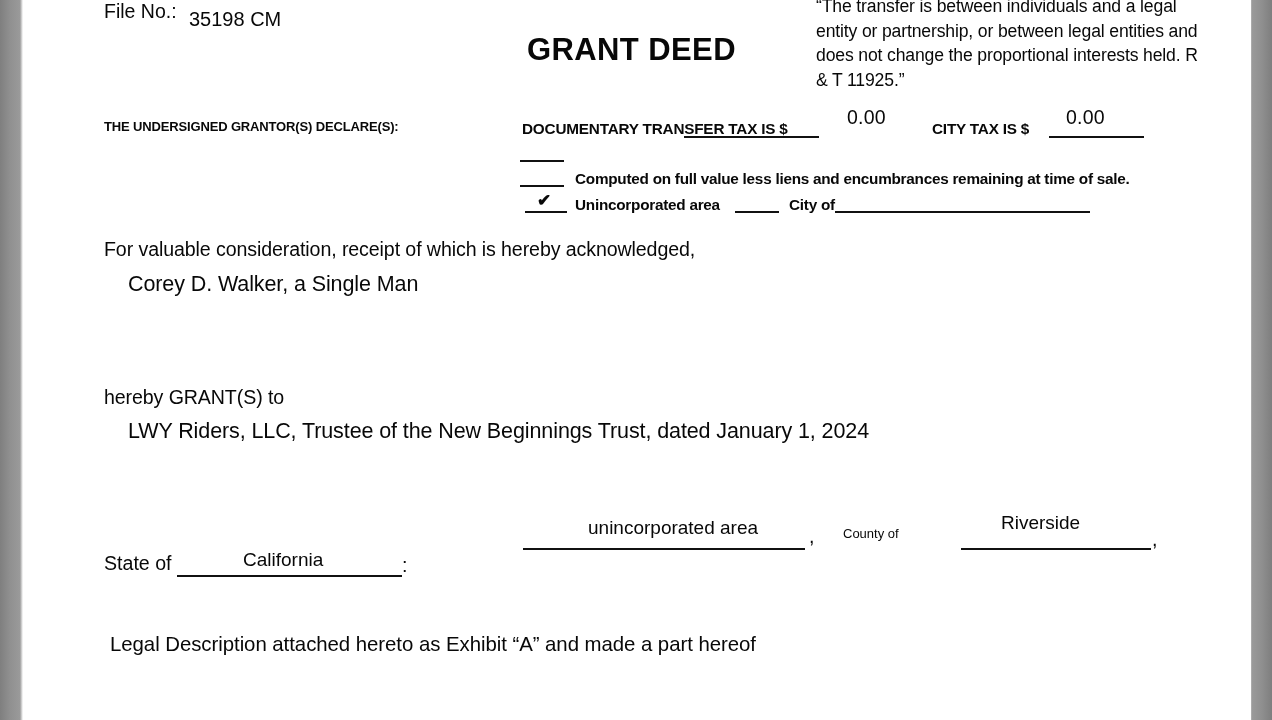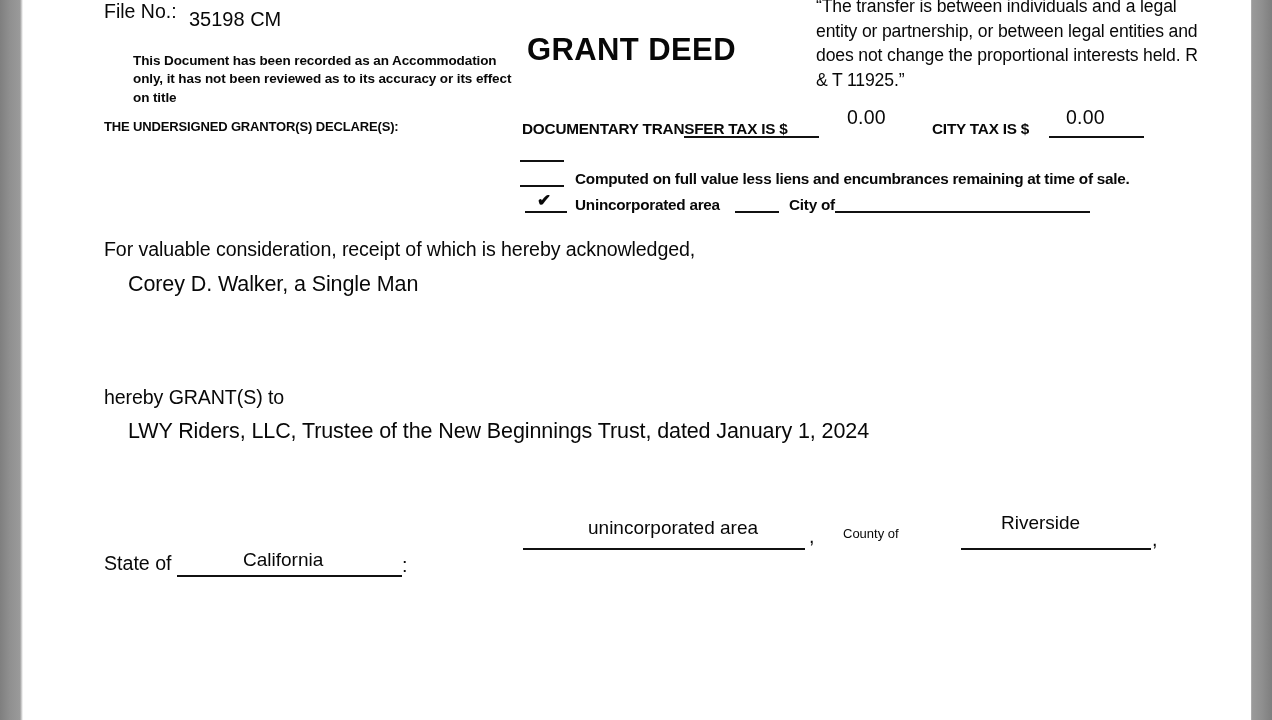--- a/index.html
+++ b/index.html
@@ -218,21 +218,20 @@
 </style>
 </head>
 <body>
 
 <div id="scan-viewport">
   <div id="page-sheet">
 
     <div class="abs" id="file-no-label">File No.:</div>
     <div class="abs" id="file-no-value">35198 CM</div>
 
-    <div class="wrapblk" id="accommodation-note">This Document has been recorded as an Accommodation only, it has not been reviewed as to its accuracy or its effect on title</div>
 
     <div class="abs" id="undersigned-declare">THE UNDERSIGNED GRANTOR(S) DECLARE(S):</div>
 
     <div class="abs" id="deed-title">GRANT DEED</div>
 
     <div class="wrapblk" id="transfer-quote">“The transfer is between individuals and a legal entity or partnership, or between legal entities and does not change the proportional interests held. R &amp; T 11925.”</div>
 
     <div class="abs tax-line" id="doc-tax-label">DOCUMENTARY TRANSFER TAX IS $</div>
     <div id="doc-tax-rule"></div>
     <div class="abs" id="doc-tax-value">0.00</div>
@@ -269,16 +268,17 @@
     <div class="abs" id="county-label">County of</div>
     <div id="county-blank"></div>
     <div class="abs" id="county-value">Riverside</div>
     <div class="abs" id="county-comma">,</div>
 
     <div class="abs" id="state-label">State of</div>
     <div id="state-blank"></div>
     <div class="abs" id="state-value">California</div>
     <div class="abs" id="state-colon">:</div>
 
+    <div class="abs" id="legal-description">Legal Description attached hereto as Exhibit “A” and made a part hereof</div>
 
 
   </div>
 </div>
 
 </body></html>

